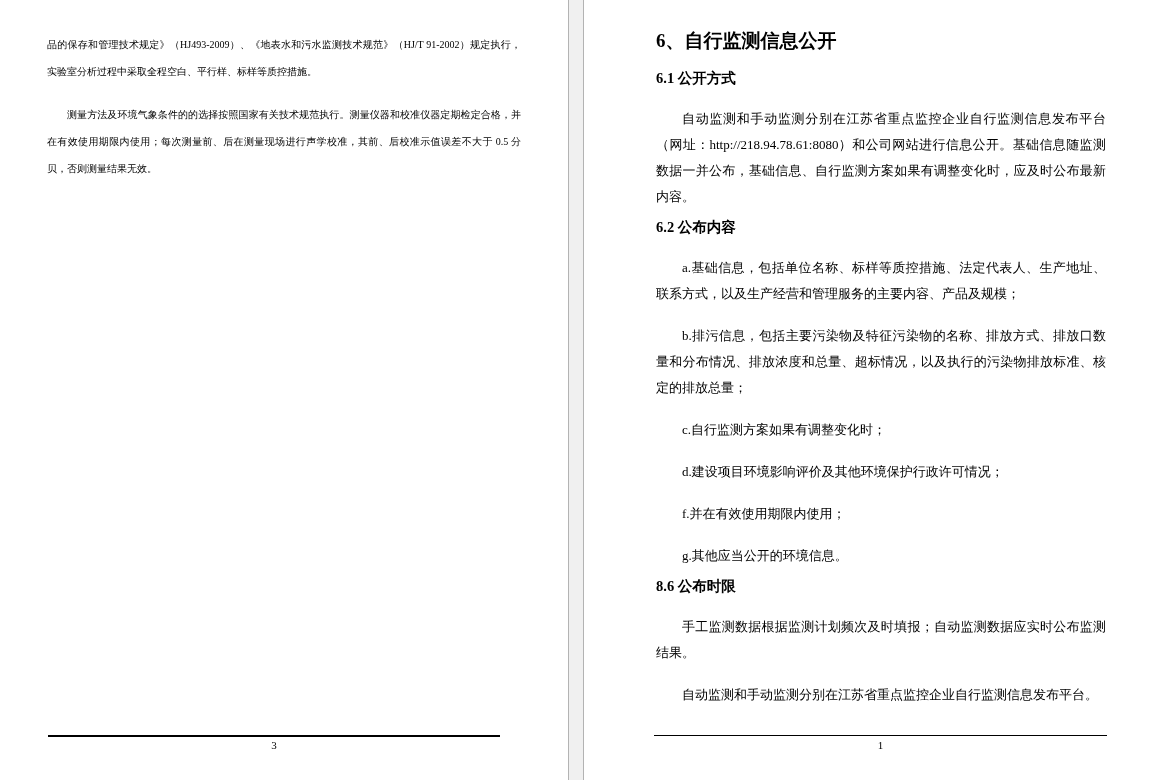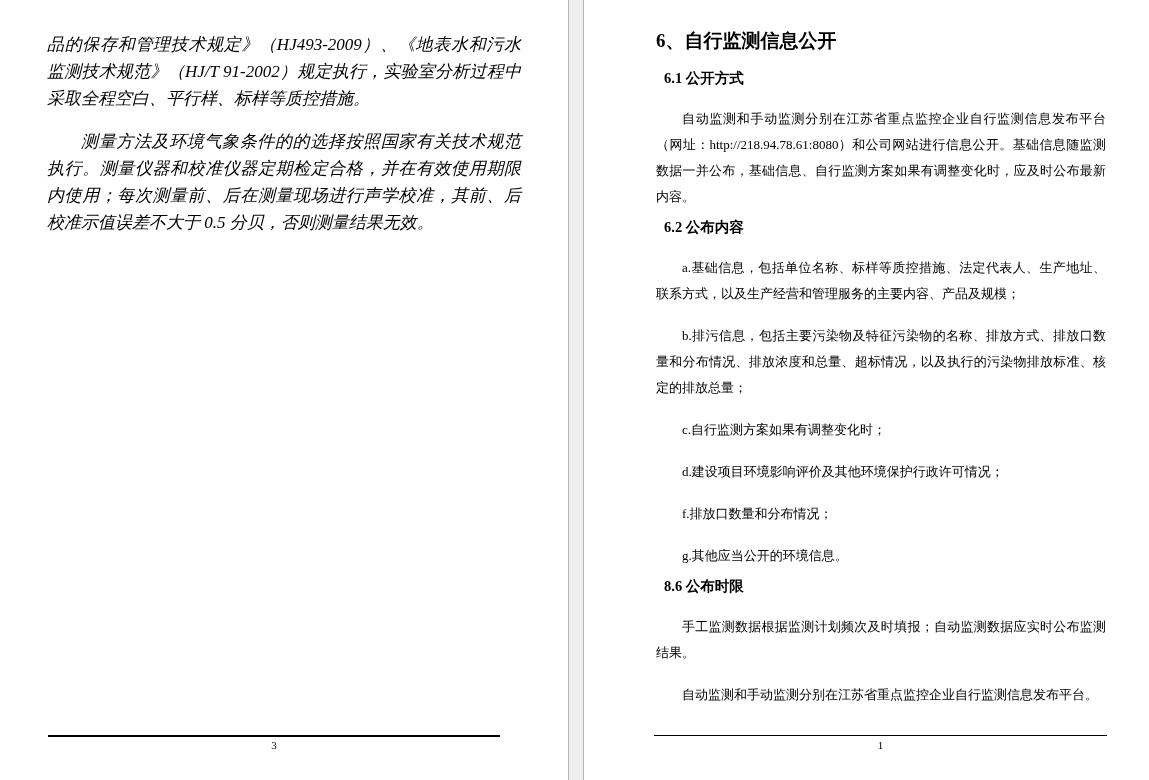--- a/index.html
+++ b/index.html
@@ -41,24 +41,23 @@
   }
   #page-right {
     left: 584px;
     width: 565px;
   }
   .content-left {
     position: absolute;
     top: 31px;
     left: 47px;
     width: 474px;
-    font-size: 17px;
+    font-size: 10px;
     line-height: 27px;
     text-align: justify;
-    font-style: italic;
   }
   .content-right {
     position: absolute;
     top: 28px;
     left: 72px;
     width: 450px;
     font-size: 13px;
     line-height: 26px;
     text-align: justify;
   }
@@ -73,21 +72,21 @@
     font-size: 19px;
     font-weight: bold;
     line-height: 26px;
     margin: 0 0 12px 0;
     text-align: left;
   }
   .sub-heading {
     font-size: 14.5px;
     font-weight: bold;
     line-height: 24px;
-    margin: 5px 0 3px 8px;
+    margin: 5px 0 3px 0;
     text-align: left;
   }
   .footer-rule {
     position: absolute;
     top: 735px;
     border-top: 2px solid #000000;
   }
   #page-left .footer-rule {
     left: 48px;
     width: 452px;
@@ -134,21 +133,21 @@
       <div class="doc-title">6、自行监测信息公开</div>
 
       <div class="sub-heading">6.1 公开方式</div>
       <p class="indent">自动监测和手动监测分别在江苏省重点监控企业自行监测信息发布平台（网址：http://218.94.78.61:8080）和公司网站进行信息公开。基础信息随监测数据一并公布，基础信息、自行监测方案如果有调整变化时，应及时公布最新内容。</p>
 
       <div class="sub-heading">6.2 公布内容</div>
       <p class="indent">a.基础信息，包括单位名称、标样等质控措施、法定代表人、生产地址、联系方式，以及生产经营和管理服务的主要内容、产品及规模；</p>
       <p class="indent">b.排污信息，包括主要污染物及特征污染物的名称、排放方式、排放口数量和分布情况、排放浓度和总量、超标情况，以及执行的污染物排放标准、核定的排放总量；</p>
       <p class="indent">c.自行监测方案如果有调整变化时；</p>
       <p class="indent">d.建设项目环境影响评价及其他环境保护行政许可情况；</p>
-      <p class="indent">f.排放口数量和分布情况；</p>
+      <p class="indent">f.并在有效使用期限内使用；</p>
       <p class="indent">g.其他应当公开的环境信息。</p>
 
       <div class="sub-heading">8.6 公布时限</div>
       <p class="indent">手工监测数据根据监测计划频次及时填报；自动监测数据应实时公布监测结果。</p>
       <p class="indent">自动监测和手动监测分别在江苏省重点监控企业自行监测信息发布平台。</p>
     </div>
     <div class="footer-rule"></div>
     <div class="page-number">1</div>
   </div>
 

